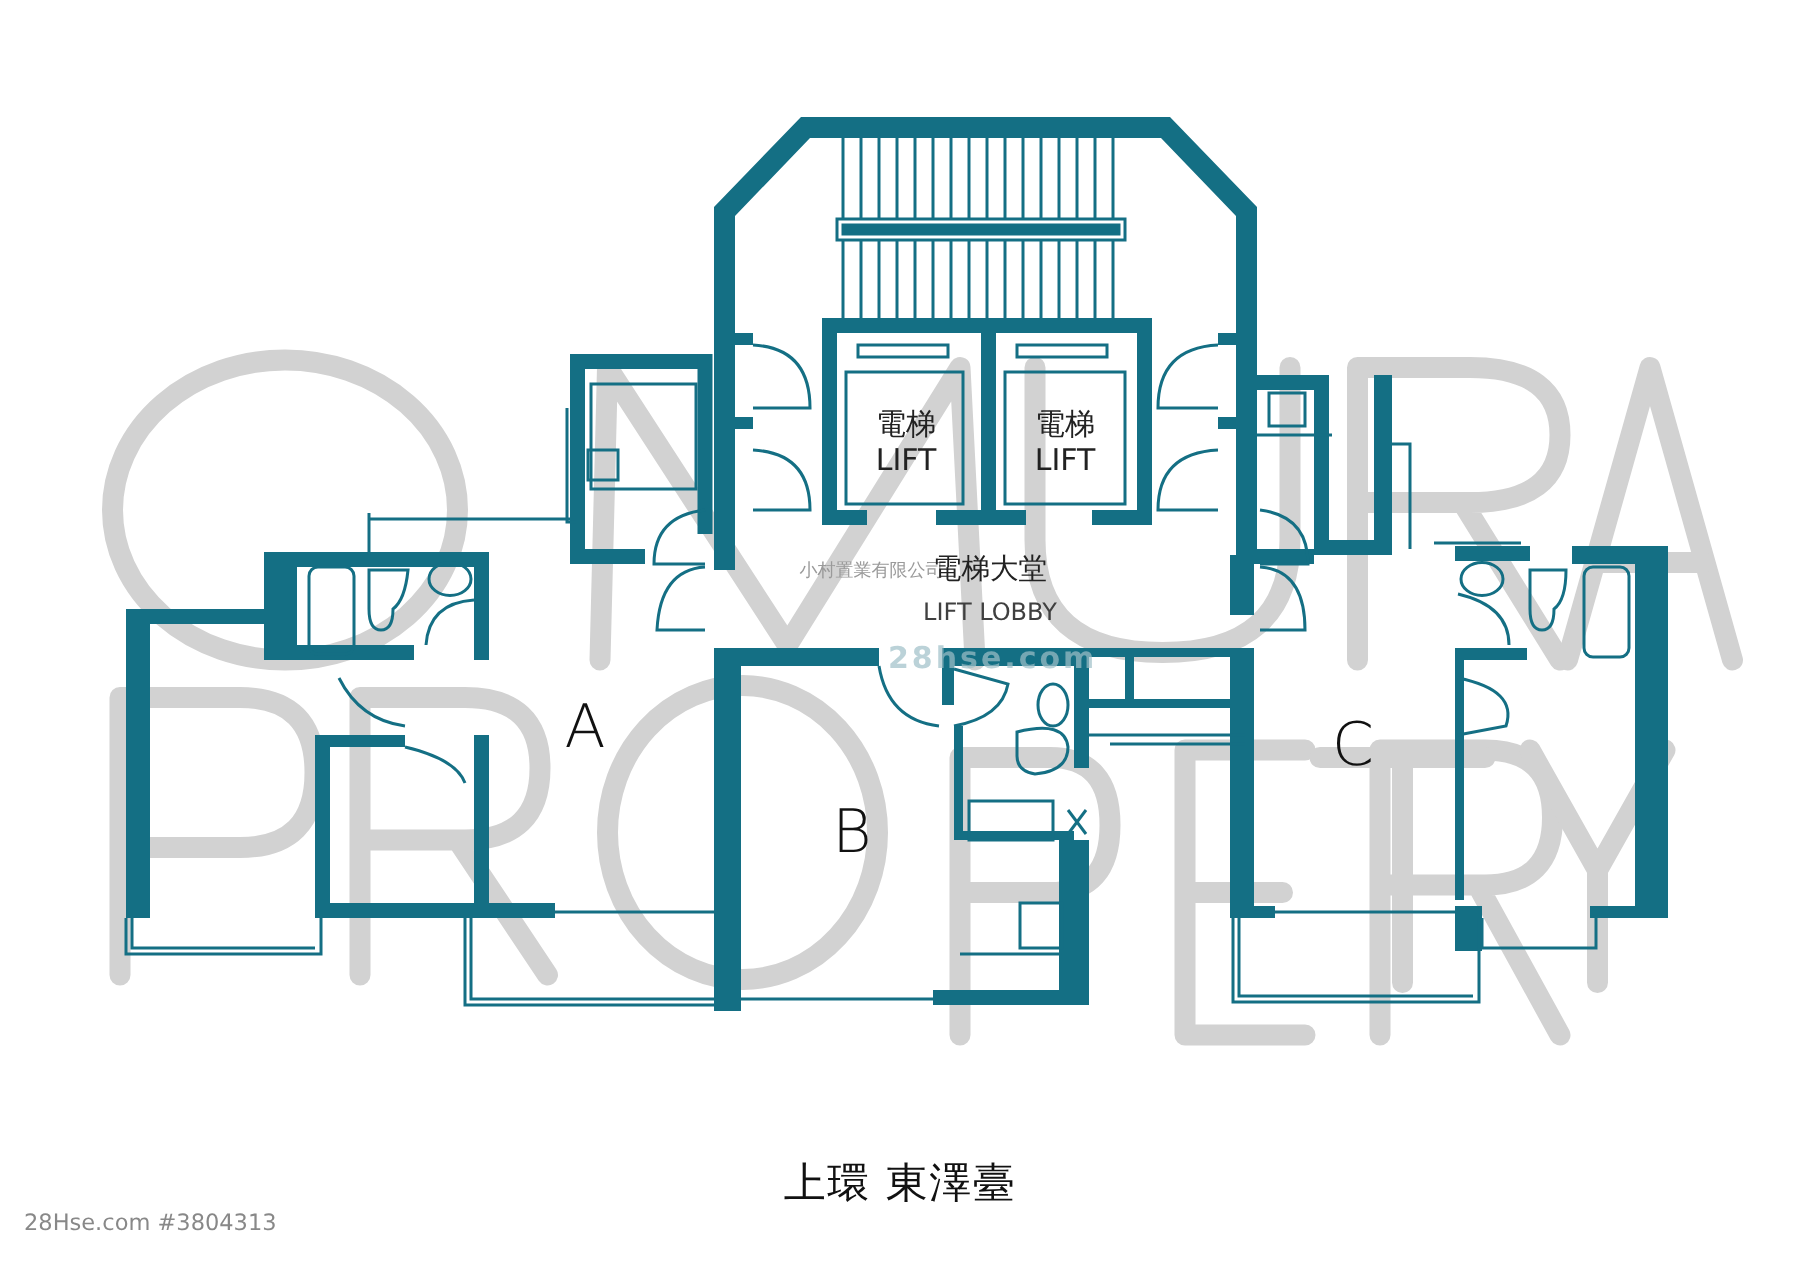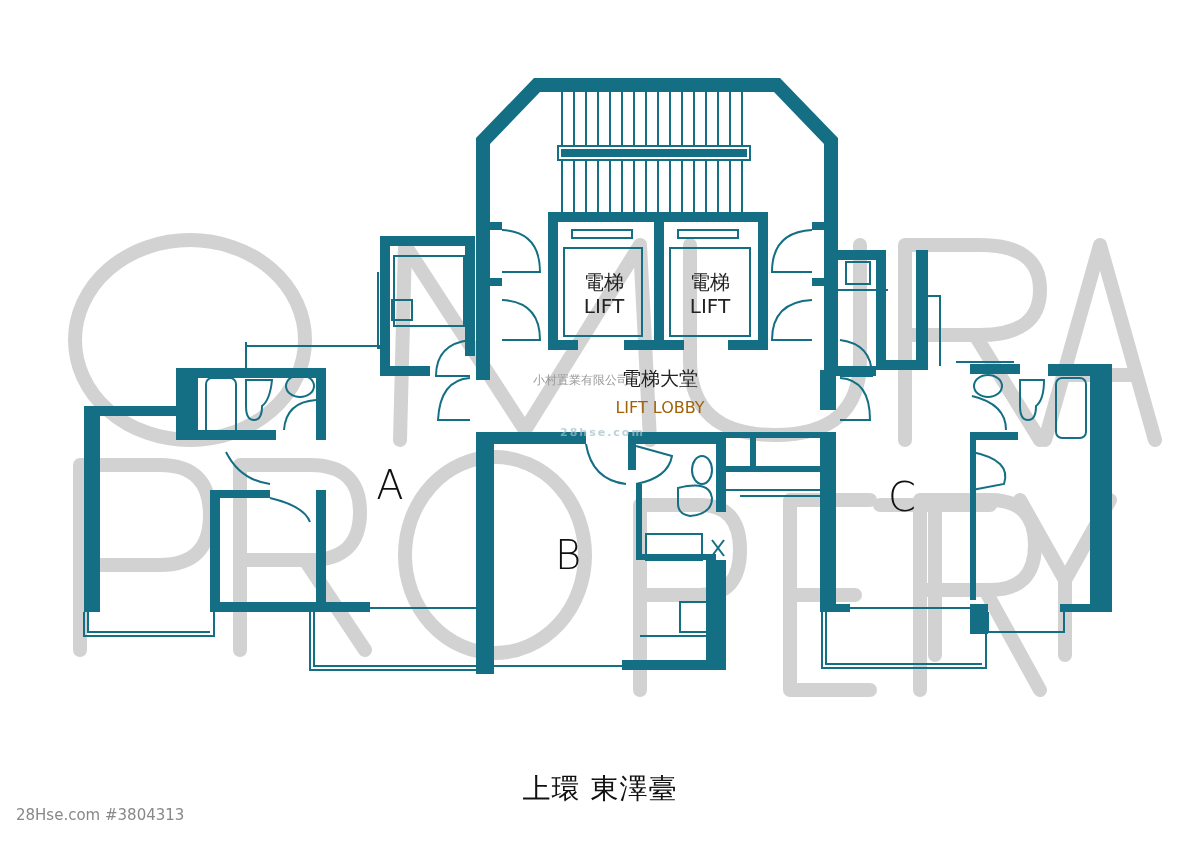--- a/index.html
+++ b/index.html
@@ -2,25 +2,25 @@
 <html><head>
 <meta charset="utf-8">
 <style>
   html, body { margin: 0; padding: 0; background: #ffffff; }
   body { width: 1200px; height: 848px; position: relative; overflow: hidden; font-family: "DejaVu Sans", sans-serif; }
   .canvas { position: absolute; left: 0; top: 0; width: 1200px; height: 848px; }
   .lbl { position: absolute; color: #111; font-family: "DejaVu Sans", sans-serif; text-align: center; }
   .unit { font-size: 40px; font-weight: 300; }
   .lift { font-size: 20px; line-height: 24px; color: #222; }
   .lobby-cn { font-size: 19px; color: #222; }
-  .lobby-en { font-size: 16px; color: #a16207; }
+  .lobby-en { font-size: 16px; color: #404040; }
   .caption { font-size: 28px; letter-spacing: 1px; color: #111; }
   .footer { position: absolute; left: 16px; top: 806px; font-size: 15px; color: #888; }
   .company-wm { position: absolute; left: 533px; top: 372px; font-size: 12px; color: #9a9a9a; }
-  .site-wm { position: absolute; left: 560px; top: 426px; font-size: 11px; font-weight: bold; color: #9fc0c8; opacity: 0.7; letter-spacing: 2px; }
+  .site-wm { position: absolute; left: 592px; top: 426px; font-size: 20px; font-weight: bold; color: #9fc0c8; opacity: 0.7; letter-spacing: 2px; }
 </style>
 </head>
 <body>
 
 <svg class="canvas" width="1200" height="848" viewBox="0 0 1200 848">
   <g fill="none" stroke="#d2d2d2" stroke-width="14" stroke-linecap="round" stroke-linejoin="round">
 
     <ellipse cx="190" cy="340" rx="115" ry="100"></ellipse>
 
     <polyline points="400,440 405,245 525,430 640,245 650,440"></polyline>

